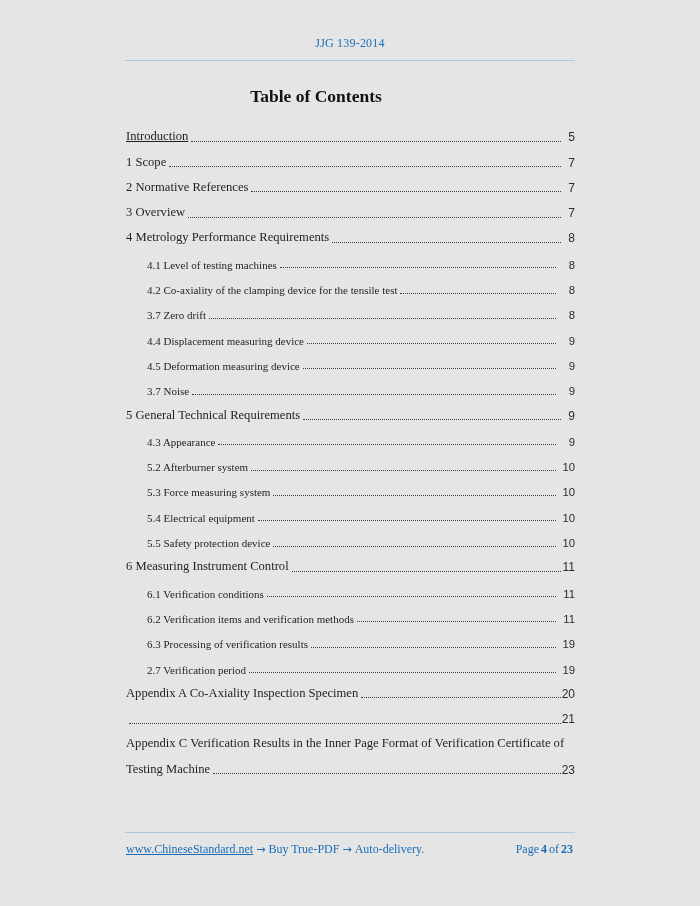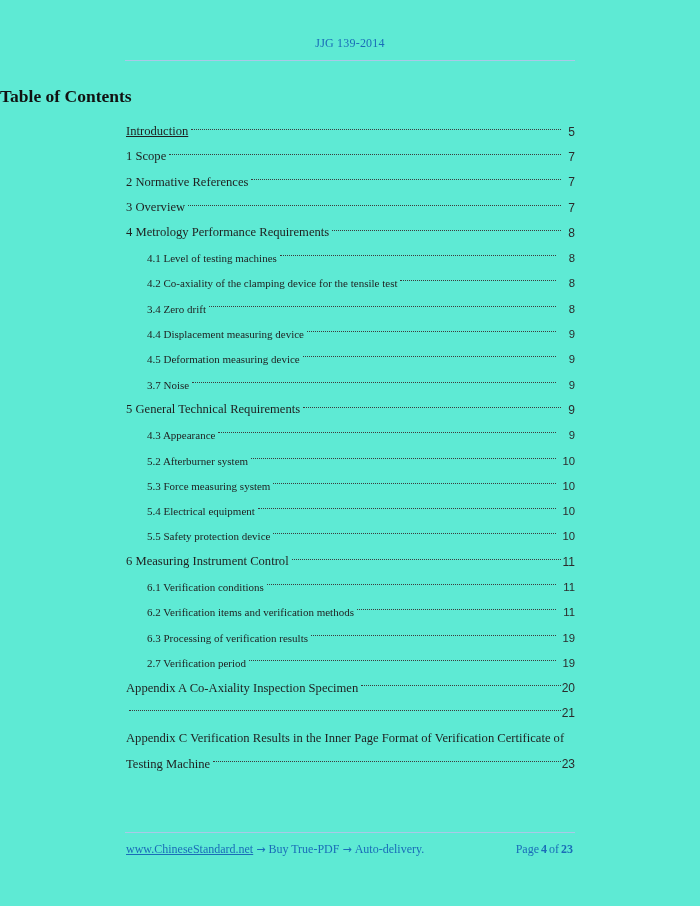--- a/index.html
+++ b/index.html
@@ -1,33 +1,33 @@
 <!DOCTYPE html>
 <html><head>
 <meta charset="utf-8">
 <style>
   * { margin: 0; padding: 0; box-sizing: border-box; }
   html, body { background: #ffffff; }
   body { width: 700px; height: 906px; position: relative; font-family: "Liberation Serif", "DejaVu Serif", serif; }
 
-  .page { position: absolute; inset: 0; width: 700px; height: 906px; background: #5eead4; overflow: hidden; }
+  .page { position: absolute; inset: 0; width: 700px; height: 906px; background: #e5e5e5; overflow: hidden; }
 
   
   .doc-header { position: absolute; top: 36px; left: 125px; width: 450px; text-align: center;
                 color: #1a6cb8; font-size: 12px; letter-spacing: 0.2px; }
   .header-rule { position: absolute; top: 60px; left: 125px; width: 450px; height: 0;
                  border-top: 1px solid #a9c9e8; }
 
   
-  .toc-title { position: absolute; top: 86px; left: 0; width: 632px; 
+  .toc-title { position: absolute; top: 86px; left: 0; width: 632px; text-align: center;
                font-size: 17.5px; font-weight: bold; color: #111111; }
 
   
   .toc { position: absolute; top: 119px; left: 126px; width: 449px; }
-  .toc-row { display: flex; align-items: center; height: 25.3px; color: #1f1f1f; }
+  .toc-row { display: flex; align-items: flex-end; height: 25.3px; color: #1f1f1f; }
   .toc-row.lvl0 { font-size: 12.6px; }
   .toc-row.lvl1 { font-size: 11px; padding-left: 21px; }
   .toc-label { white-space: nowrap; }
   .toc-label.u { text-decoration: underline; }
   .toc-leader { flex: 1 1 auto; border-bottom: 1.5px dotted #3c3c3c; margin: 0 1px 0 3px;
                 position: relative; top: -2.5px; min-width: 10px; }
   .lvl1 .toc-leader { margin-right: 6px; }
   .toc-page { font-family: "Liberation Sans", "DejaVu Sans", sans-serif; font-size: 12px;
               min-width: 13px; text-align: right; color: #2b2b2b; }
   .lvl1 .toc-page { font-size: 11.3px; }
@@ -84,21 +84,21 @@
         <span class="toc-label">4.1 Level of testing machines</span>
         <span class="toc-leader"></span>
         <span class="toc-page">8</span>
       </div>
       <div class="toc-row lvl1">
         <span class="toc-label">4.2 Co-axiality of the clamping device for the tensile test</span>
         <span class="toc-leader"></span>
         <span class="toc-page">8</span>
       </div>
       <div class="toc-row lvl1">
-        <span class="toc-label">3.4 Zero drift</span>
+        <span class="toc-label">3.7 Zero drift</span>
         <span class="toc-leader"></span>
         <span class="toc-page">8</span>
       </div>
       <div class="toc-row lvl1">
         <span class="toc-label">4.4 Displacement measuring device</span>
         <span class="toc-leader"></span>
         <span class="toc-page">9</span>
       </div>
       <div class="toc-row lvl1">
         <span class="toc-label">4.5 Deformation measuring device</span>

